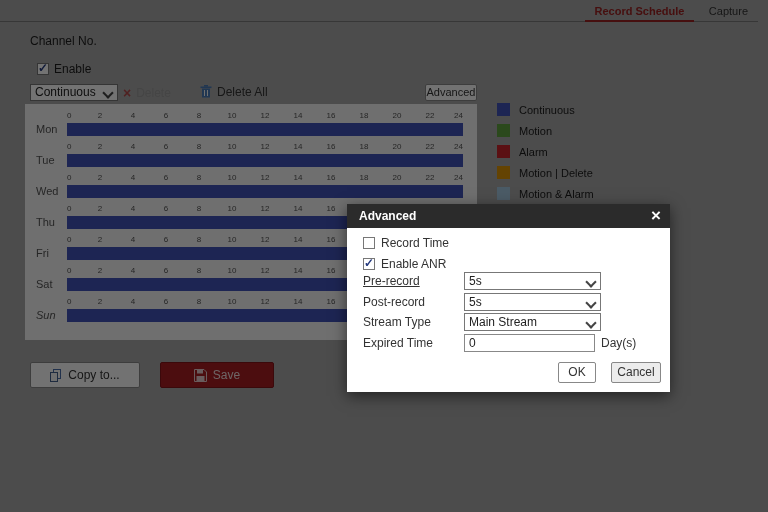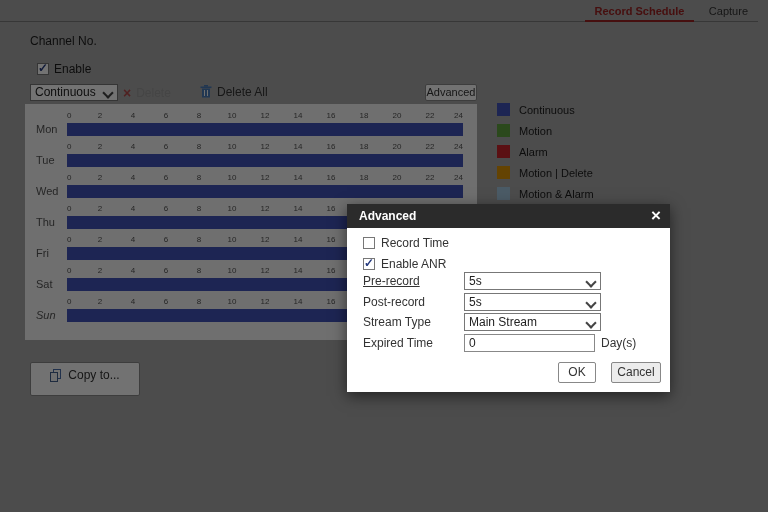--- a/index.html
+++ b/index.html
@@ -30,21 +30,21 @@
   .ticks{position:absolute;left:42px;width:396px;height:10px;}
   .tick{position:absolute;top:0;font-size:8px;color:#555;}
   .barzone{position:absolute;left:42px;width:396px;height:13px;cursor:pointer;}
   .bar{position:absolute;top:0;height:13px;}
   
   .legend{position:absolute;left:497px;top:103px;}
   .legend-item{display:flex;align-items:center;height:13px;margin-bottom:8px;}
   .legend-swatch{width:13px;height:13px;margin-right:9px;flex:0 0 auto;}
   .legend-label{font-size:11px;color:#1c1c1c;white-space:nowrap;}
   
-  .copy-btn{left:30px;top:362px;width:110px;height:34px;line-height:24px;}
+  .copy-btn{left:30px;top:362px;width:110px;height:26px;line-height:24px;}
   .save-btn{left:160px;top:362px;width:114px;height:26px;line-height:24px;background:#a81d22;border:1px solid #84141a;color:#f2dfe0;}
   .copy-btn svg,.save-btn svg{vertical-align:-3px;margin-right:6px;}
   
   .overlay{position:absolute;inset:0;background:rgba(0,0,0,0.55);z-index:10;}
   .modal{position:absolute;left:347px;top:204px;width:323px;height:188px;background:#fff;z-index:20;
          box-shadow:0 4px 14px rgba(0,0,0,.55);font-size:12px;}
   .modal-header{position:absolute;top:0;left:0;right:0;height:24px;background:#2b2b2b;}
   .modal-title{position:absolute;left:12px;top:5px;font-size:12px;font-weight:bold;color:#fff;}
   .modal-close{position:absolute;right:9px;top:1px;font-size:17px;font-weight:bold;color:#fff;cursor:pointer;line-height:22px;}
   .dlg-label{position:absolute;left:16px;font-size:12px;color:#333;white-space:nowrap;}
@@ -247,20 +247,27 @@
         <span class="legend-label">Motion &amp; Alarm</span>
       </div>
     </div>
 
   <div class="btn copy-btn">
     <svg width="12" height="13" viewBox="0 0 12 13">
       <rect x="3.5" y="0.5" width="7" height="9" fill="none" stroke="#4a6da8" stroke-width="1"></rect>
       <rect x="0.5" y="3.5" width="7" height="9" fill="#f5f5f5" stroke="#44608c" stroke-width="1"></rect>
     </svg><span>Copy to...</span>
   </div>
+  <div class="btn save-btn">
+    <svg width="13" height="13" viewBox="0 0 13 13">
+      <path d="M0.5 0.5 h9.5 l2.5 2.5 v9.5 h-12 z" fill="none" stroke="#e8cdce" stroke-width="1"></path>
+      <rect x="3" y="0.5" width="6" height="4" fill="#e8cdce"></rect>
+      <rect x="2.5" y="7" width="8" height="5.5" fill="#e8cdce"></rect>
+    </svg><span>Save</span>
+  </div>
 
   <div class="overlay"></div>
 
   <div class="modal">
     <div class="modal-header">
       <div class="modal-title">Advanced</div>
       <div class="modal-close">×</div>
     </div>
 
     <div class="cb" style="left:16px;top:33px;" id="cb-audio"></div>

